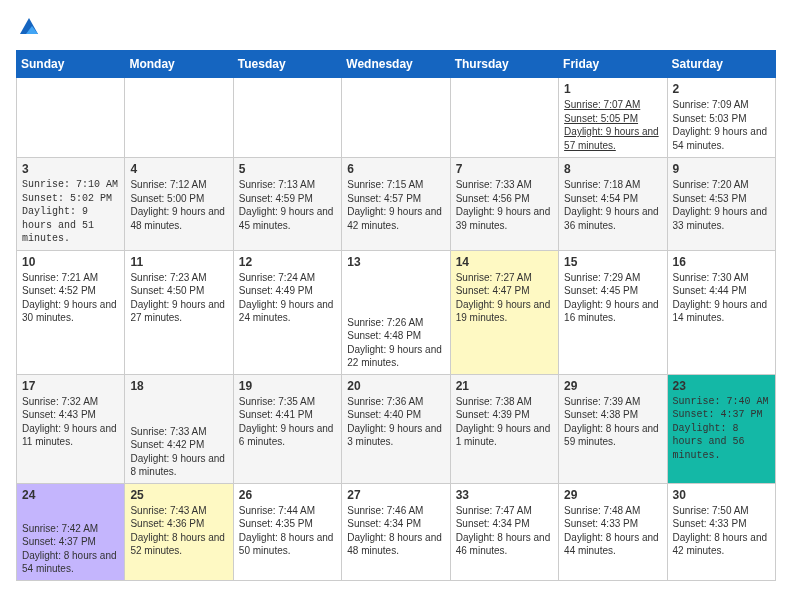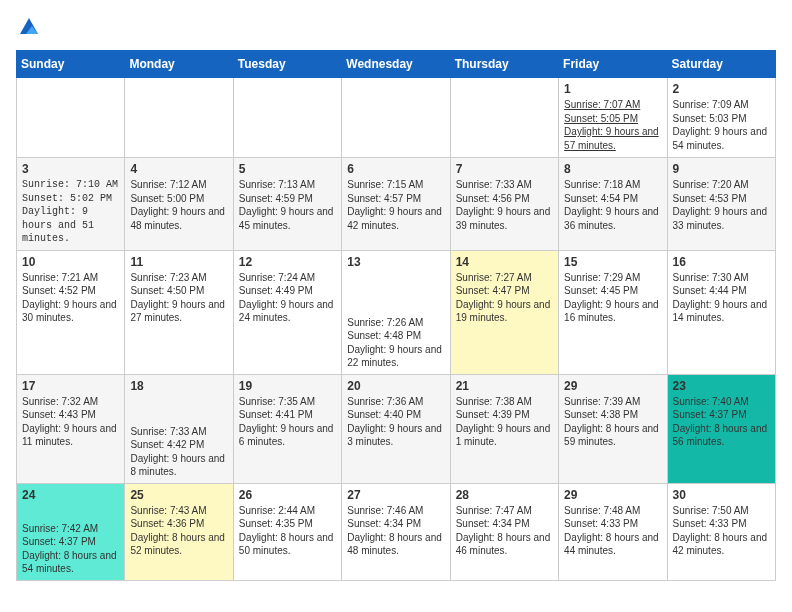--- a/index.html
+++ b/index.html
@@ -269,52 +269,52 @@
 Daylight: 9 hours and 1 minute.</div>
         </td>
         <td style="background: rgb(245, 245, 245);">
           <span class="day-num">29</span>
           <div class="day-info" style="white-space: pre-line;">Sunrise: 7:39 AM
 Sunset: 4:38 PM
 Daylight: 8 hours and 59 minutes.</div>
         </td>
         <td style="background: #14b8a6;">
           <span class="day-num">23</span>
-          <div class="day-info" style="white-space: pre-line;">Sunrise: 7:40 AM
+          <div class="day-info" style="white-space: pre-line; font-family: Liberation Mono, monospace;">Sunrise: 7:40 AM
 Sunset: 4:37 PM
 Daylight: 8 hours and 56 minutes.</div>
         </td>
       </tr>
       <tr>
-        <td style="background: #5eead4;">
+        <td style="background: #c4b5fd;">
           <span class="day-num">24</span>
           <div class="day-info" style="white-space: pre-line; margin-top: 20px;">Sunrise: 7:42 AM
 Sunset: 4:37 PM
 Daylight: 8 hours and 54 minutes.</div>
         </td>
         <td style="background: #fef9c3;">
           <span class="day-num">25</span>
           <div class="day-info" style="white-space: pre-line;">Sunrise: 7:43 AM
 Sunset: 4:36 PM
 Daylight: 8 hours and 52 minutes.</div>
         </td>
         <td style="background: rgb(255, 255, 255);">
           <span class="day-num">26</span>
-          <div class="day-info" style="white-space: pre-line;">Sunrise: 2:44 AM
+          <div class="day-info" style="white-space: pre-line;">Sunrise: 7:44 AM
 Sunset: 4:35 PM
 Daylight: 8 hours and 50 minutes.</div>
         </td>
         <td style="background: rgb(255, 255, 255);">
           <span class="day-num">27</span>
           <div class="day-info" style="white-space: pre-line;">Sunrise: 7:46 AM
 Sunset: 4:34 PM
 Daylight: 8 hours and 48 minutes.</div>
         </td>
         <td style="background: rgb(255, 255, 255);">
-          <span class="day-num">28</span>
+          <span class="day-num">33</span>
           <div class="day-info" style="white-space: pre-line;">Sunrise: 7:47 AM
 Sunset: 4:34 PM
 Daylight: 8 hours and 46 minutes.</div>
         </td>
         <td style="background: rgb(255, 255, 255);">
           <span class="day-num">29</span>
           <div class="day-info" style="white-space: pre-line;">Sunrise: 7:48 AM
 Sunset: 4:33 PM
 Daylight: 8 hours and 44 minutes.</div>
         </td>

